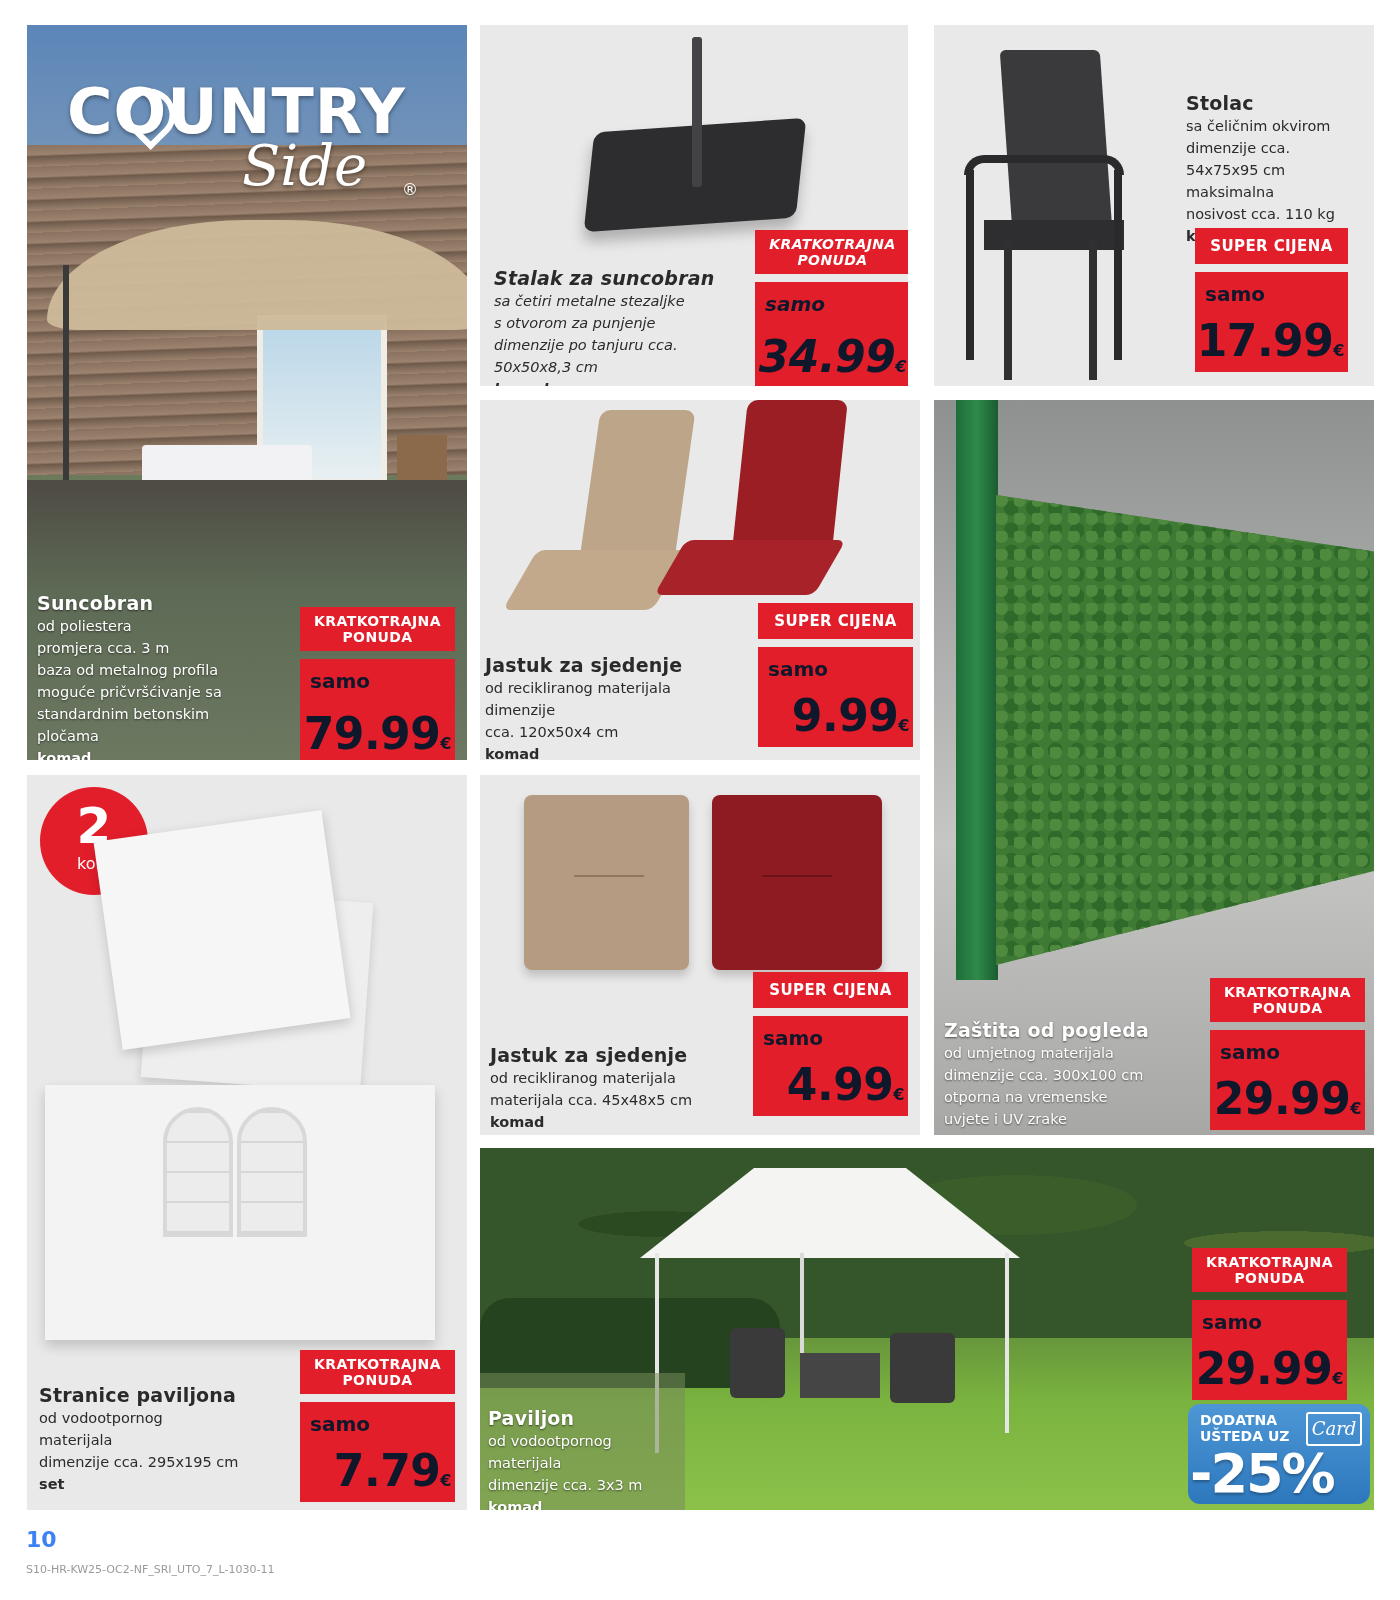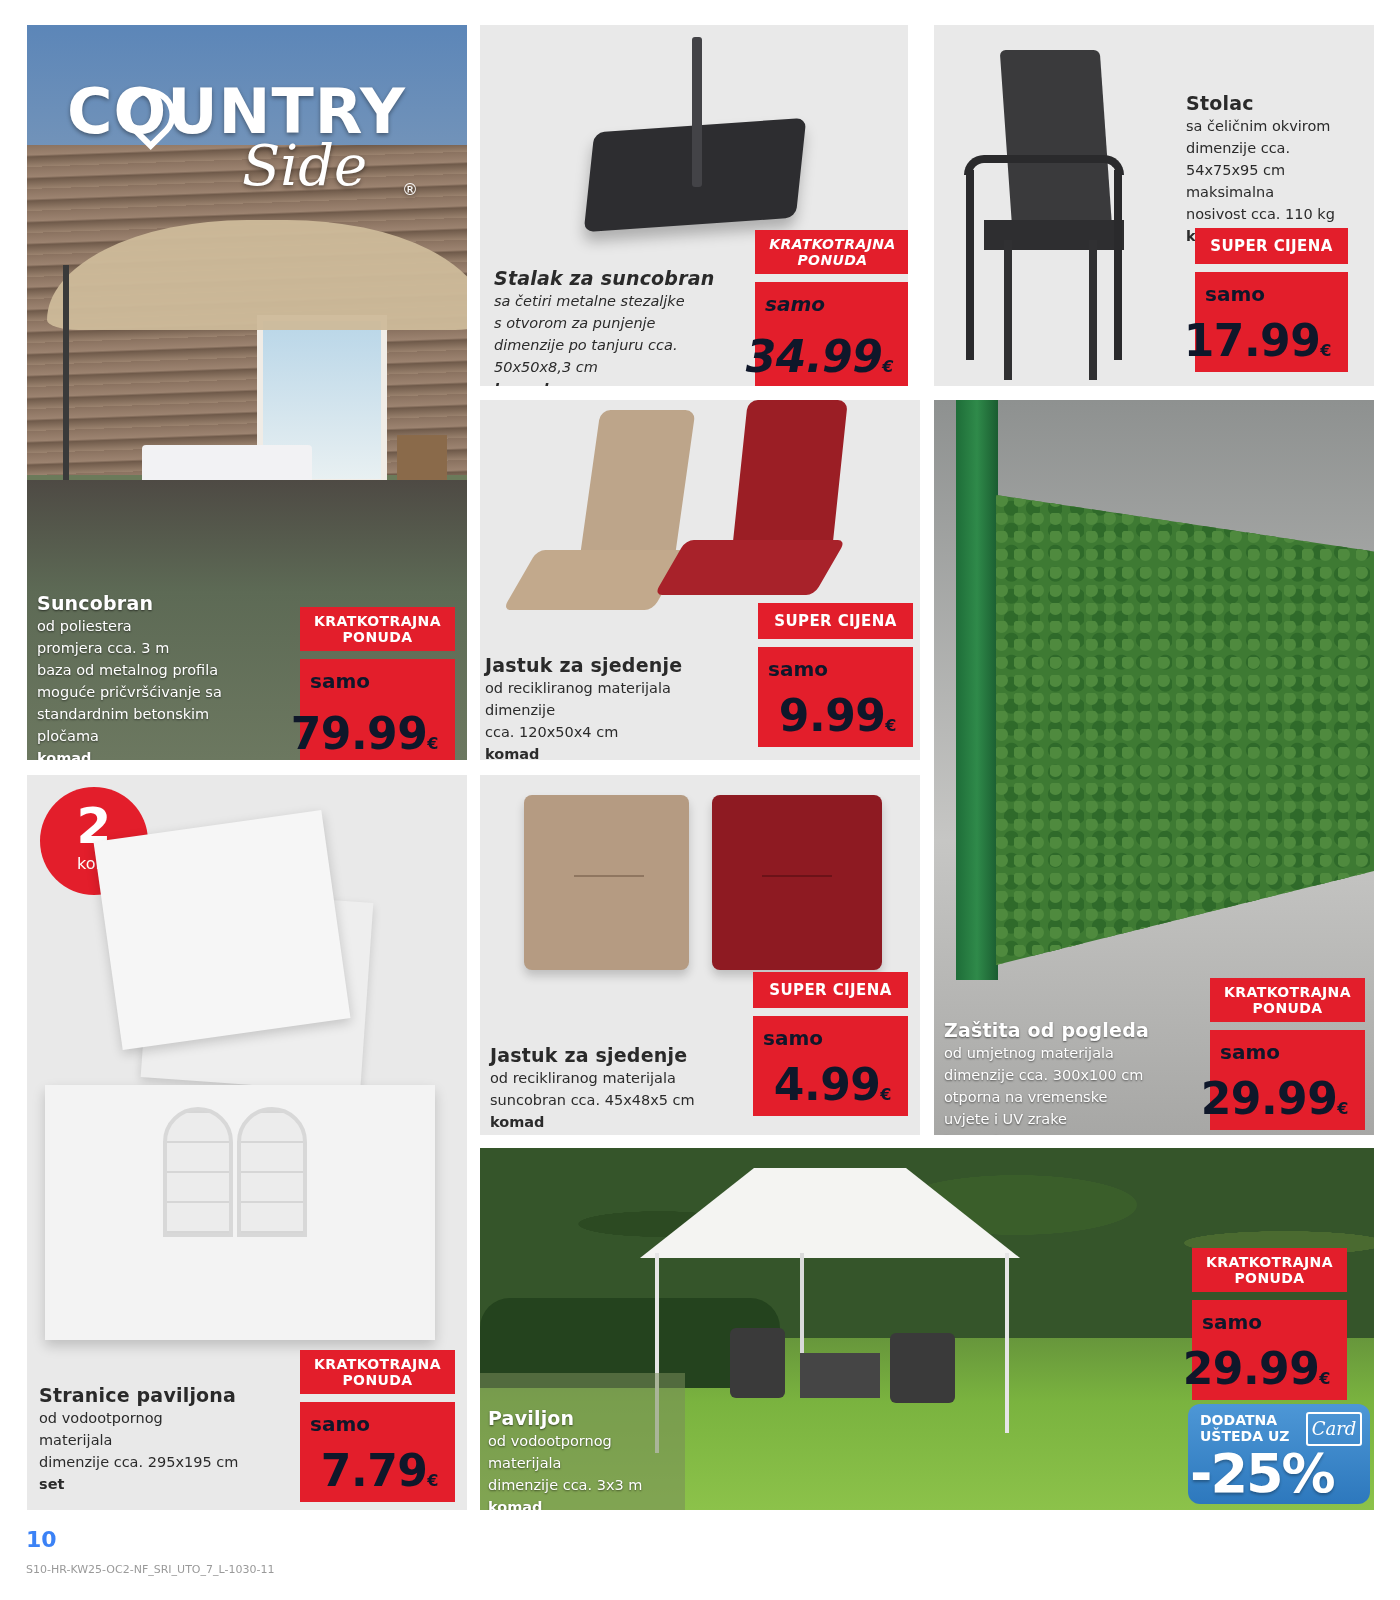--- a/index.html
+++ b/index.html
@@ -12,21 +12,21 @@
   .title { font-weight: bold; font-size: 19px; letter-spacing: 0.2px; color: #2a2a2a; line-height: 24px; margin-top: 28px; }
   .desc { font-size: 14.5px; line-height: 22px; color: #2b2b2b; }
   .unit { font-size: 14.5px; font-weight: bold; line-height: 22px; color: #2b2b2b; }
   .light .title, .light .desc, .light .unit { color: #ffffff; text-shadow: 0 1px 2px rgba(0,0,0,0.55); }
 
   .price-box { position: absolute; width: 155px; }
   .badge { background: #e31e2b; color: #fff; font-weight: bold; font-size: 14px; text-align: center; line-height: 16px; padding: 6px 4px; letter-spacing: 0.4px; }
   .badge.single { padding: 10px 4px; font-size: 15px; }
   .price { background: #e31e2b; color: #0f172a; margin-top: 8px; height: 106px; position: relative; }
   .samo { position: absolute; left: 10px; top: 10px; font-size: 20px; font-weight: bold; }
-  .amount { position: absolute; right: 17px; bottom: 6px; font-size: 44px; font-weight: bold; letter-spacing: -0.5px; }
+  .amount { position: absolute; right: 4px; bottom: 6px; font-size: 44px; font-weight: bold; letter-spacing: -0.5px; }
   .amount .eur { font-size: 16px; }
 
   .text-block { position: absolute; }
 
   
   .sky { position: absolute; left: 0; top: 0; width: 100%; height: 180px; background: linear-gradient(#5c86b8, #7c99ba); }
   .wood { position: absolute; left: 0; top: 120px; width: 100%; height: 330px;
           background: repeating-linear-gradient(178deg, #8a7260 0px, #9c8370 10px, #6f5a4a 12px, #9a826e 22px); }
   .ground { position: absolute; left: 0; bottom: 0; width: 100%; height: 280px; background: linear-gradient(#4e4a44, #5d6a55 40%, #6c7860); }
 
@@ -216,21 +216,21 @@
 <div class="panel" style="left:480px; top:775px; width:440px; height:360px;">
   <div style="position:absolute; left:44px; top:20px; width:165px; height:175px; background:#b59b82; border-radius:8px; box-shadow:0 6px 10px rgba(0,0,0,0.18);">
     <div style="position:absolute; left:50px; top:80px; width:70px; height:2px; background:#8f7660;"></div>
   </div>
   <div style="position:absolute; left:232px; top:20px; width:170px; height:175px; background:#8e1a22; border-radius:8px; box-shadow:0 6px 10px rgba(0,0,0,0.18);">
     <div style="position:absolute; left:50px; top:80px; width:70px; height:2px; background:#6c1218;"></div>
   </div>
   <div class="text-block" style="left:10px; top:240px; width:260px;">
     <div class="title">Jastuk za sjedenje</div>
     <div class="desc">od recikliranog materijala</div>
-    <div class="desc">suncobran cca. 45x48x5 cm</div>
+    <div class="desc">materijala cca. 45x48x5 cm</div>
     <div class="unit">komad</div>
   </div>
   <div class="price-box" style="left:273px; top:197px;">
     <div class="badge single">
       <div>SUPER CIJENA</div>
     </div>
     <div class="price" style="height:100px;">
       <span class="samo">samo</span>
       <span class="amount"><span>4.99</span><span class="eur">€</span></span>
     </div>

